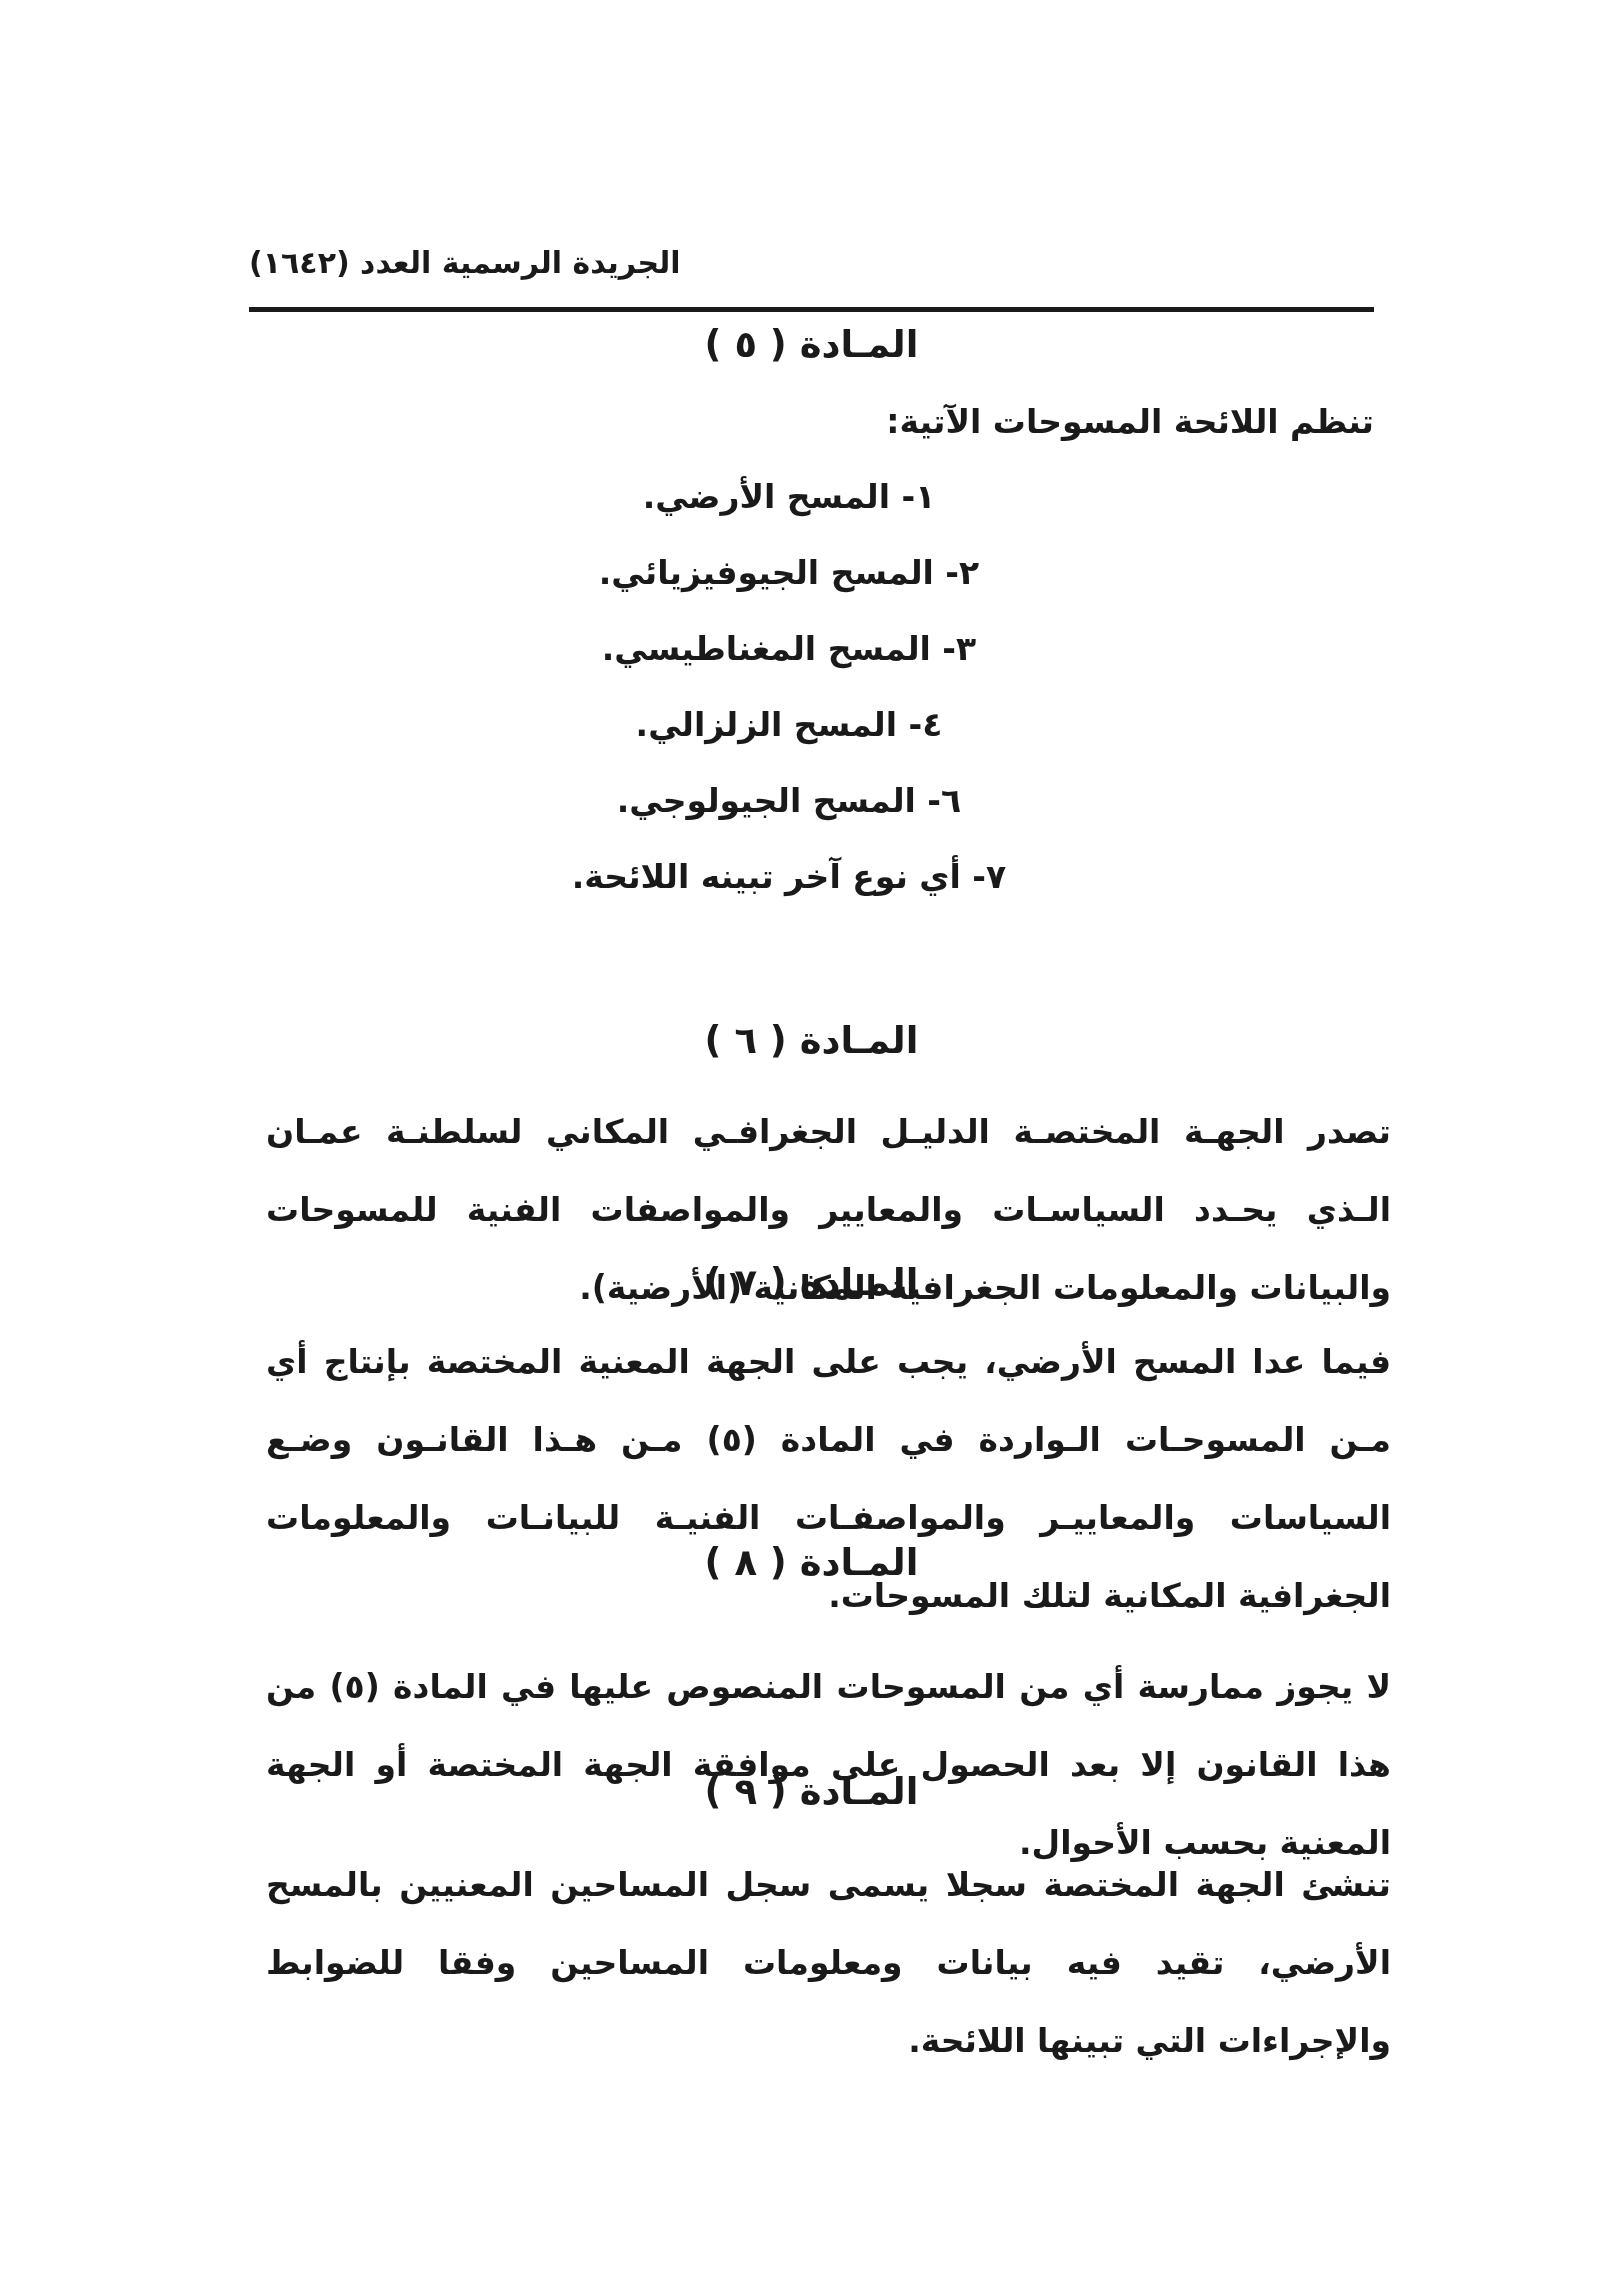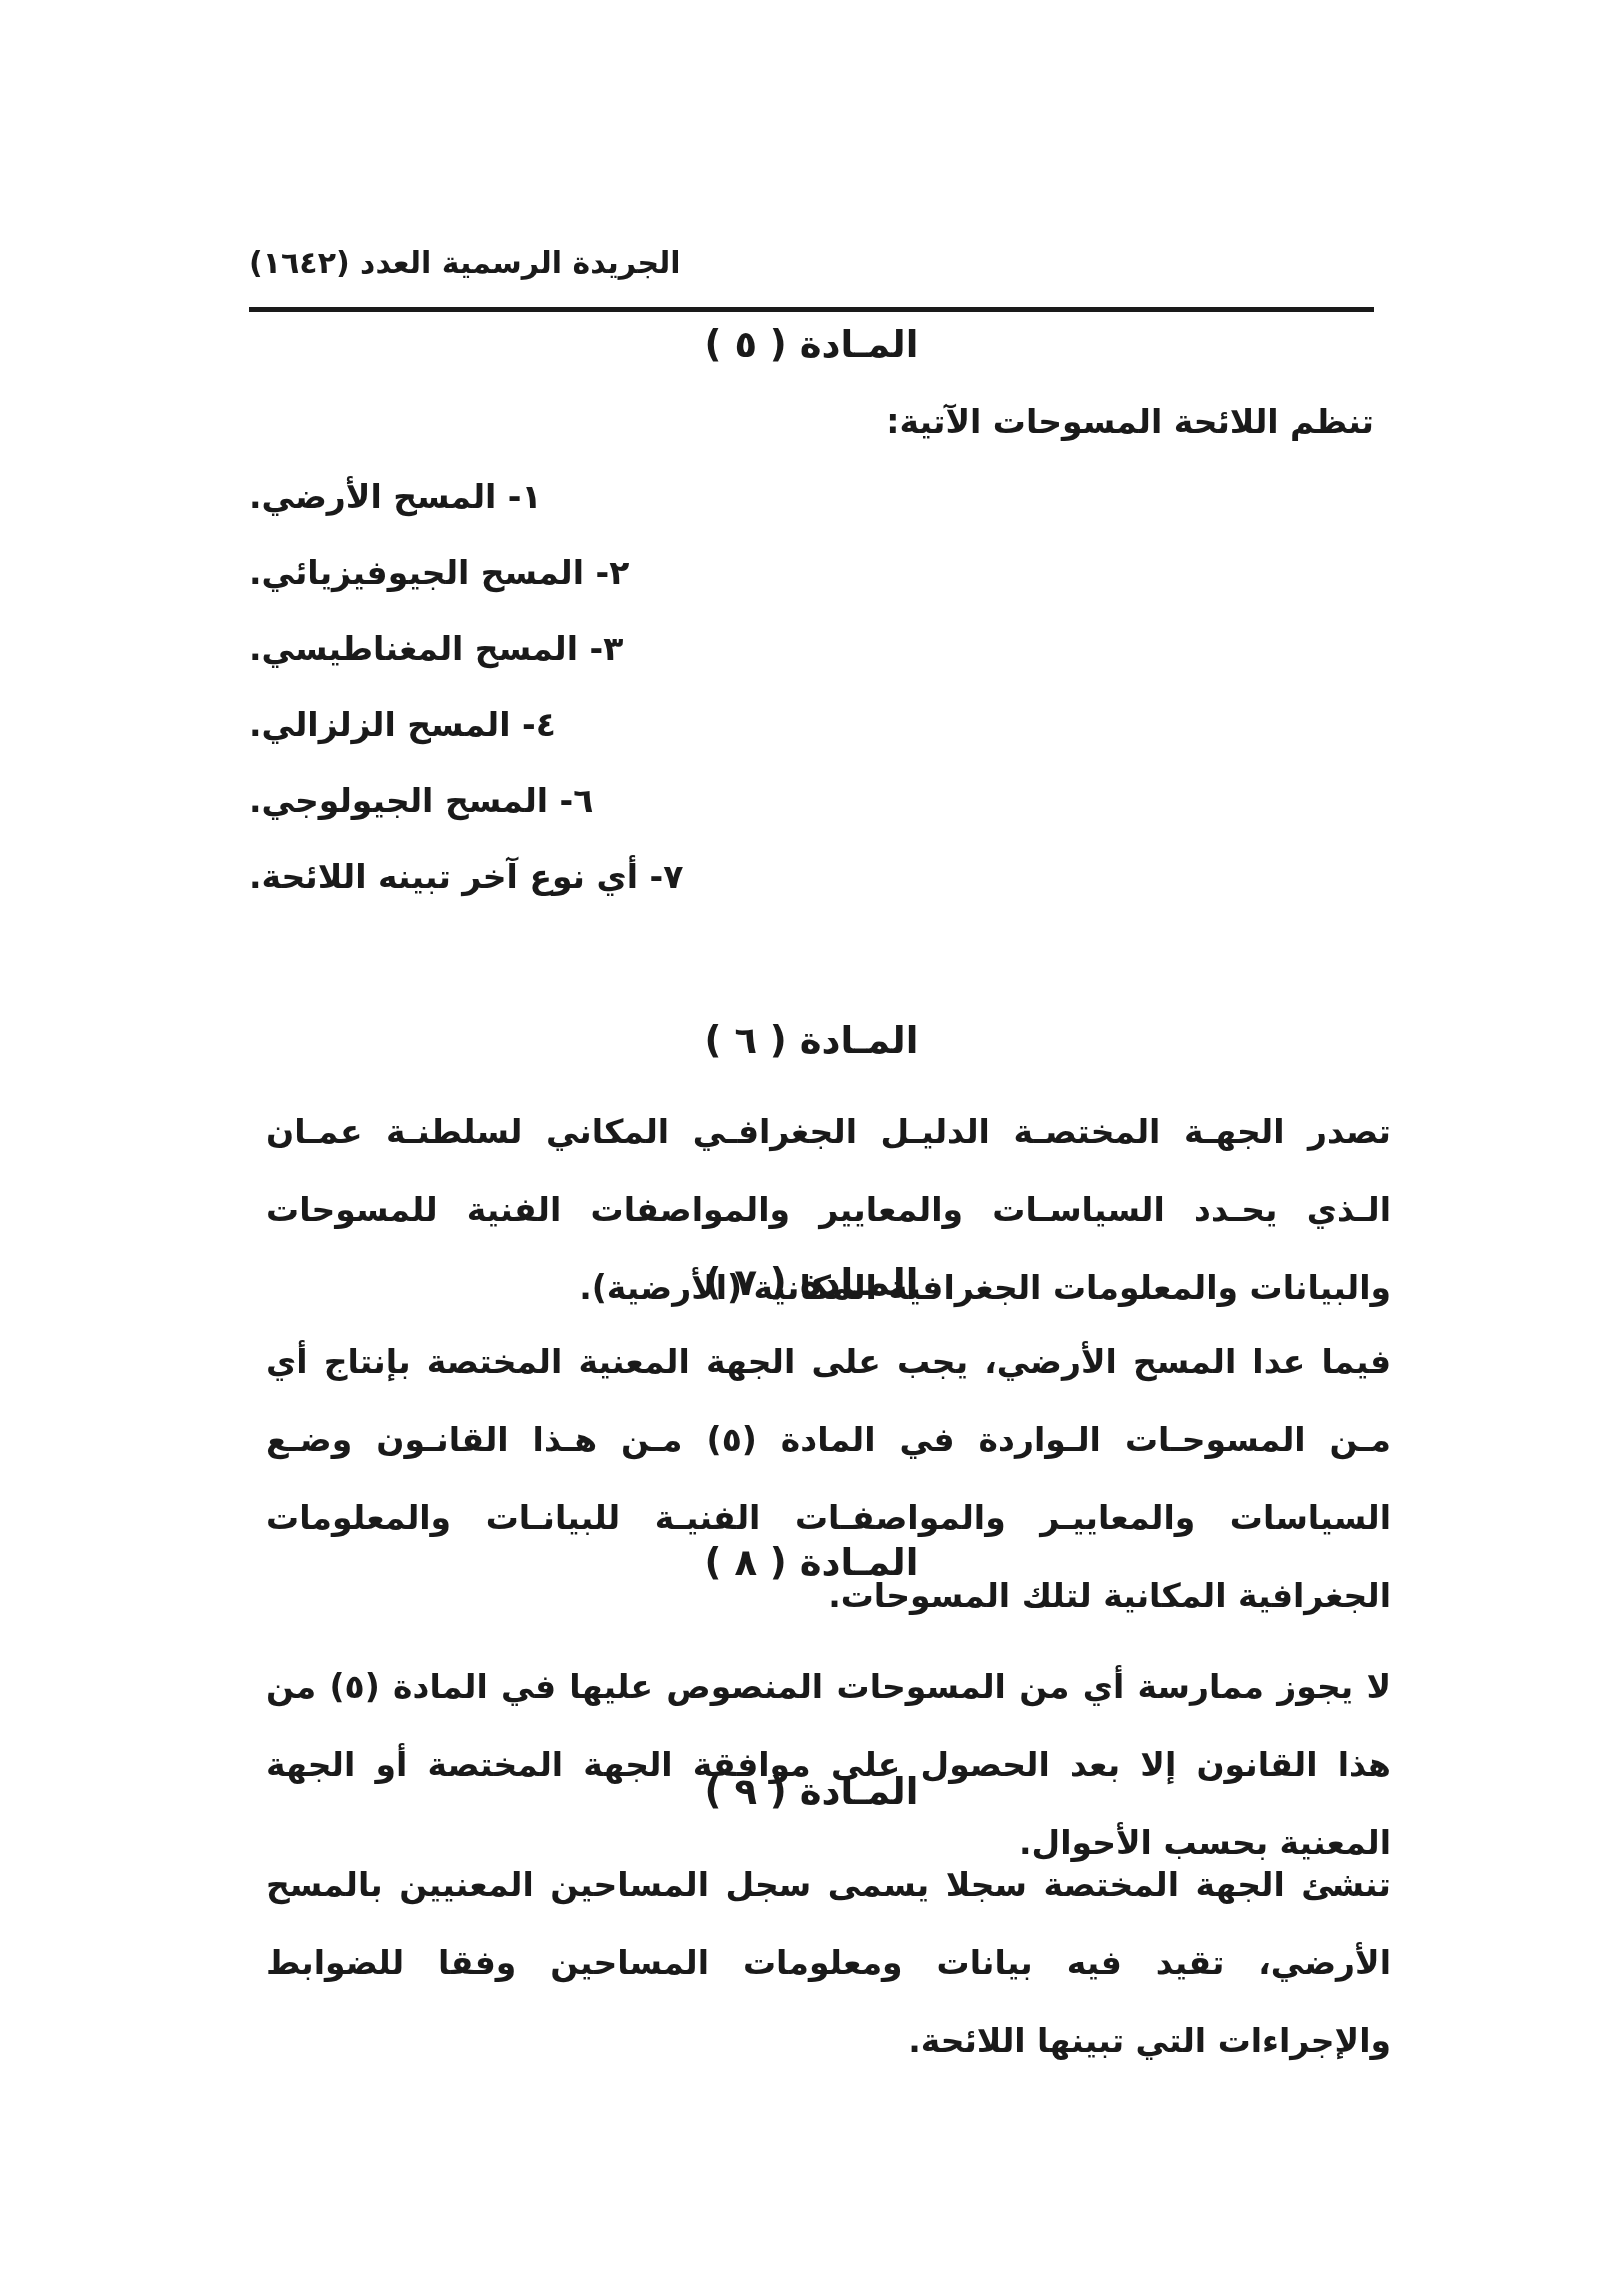--- a/index.html
+++ b/index.html
@@ -63,21 +63,21 @@
     top: 459px;
     margin: 0;
     padding: 0;
     list-style: none;
   }
   .surveys-list li {
     height: 76px;
     line-height: 76px;
     padding-right: 45px;
     box-sizing: border-box;
-    text-align: left;
+    text-align: center;
     font-size: 33px;
     font-weight: bold;
     white-space: nowrap;
   }
   .article-body {
     position: absolute;
     left: 249px;
     width: 1125px;
     text-align: justify;
     font-size: 33px;

